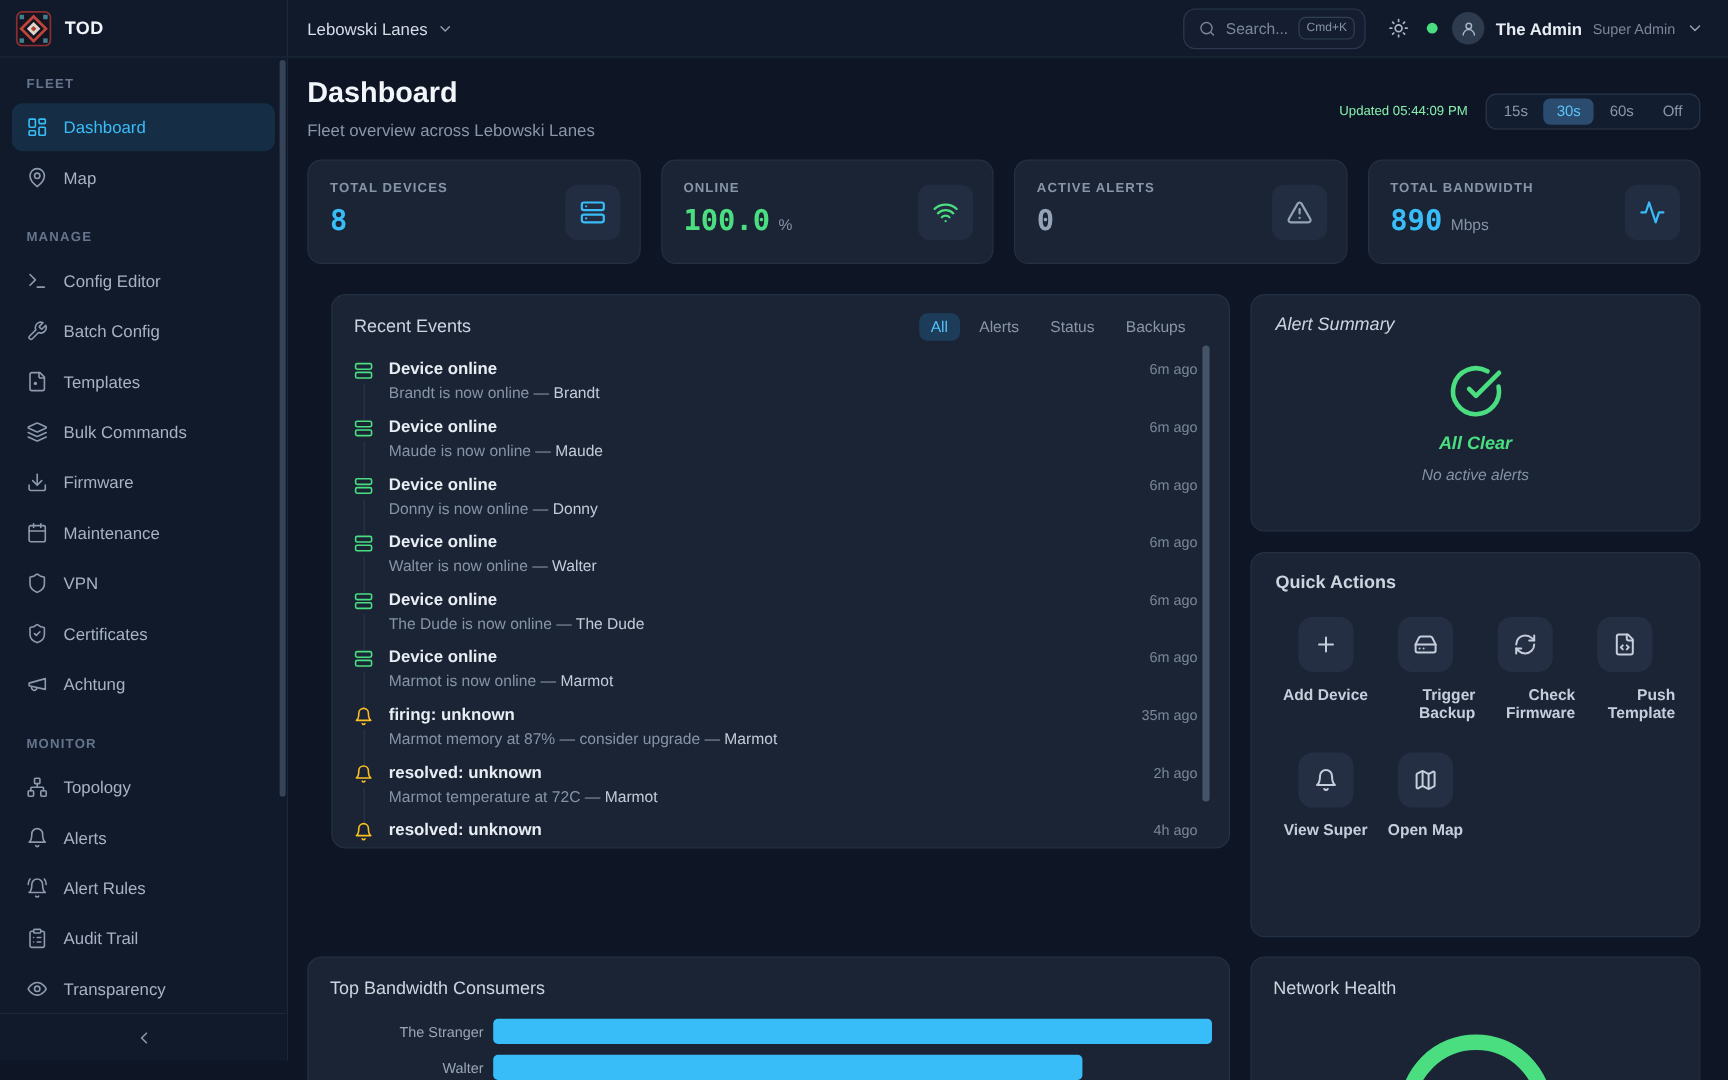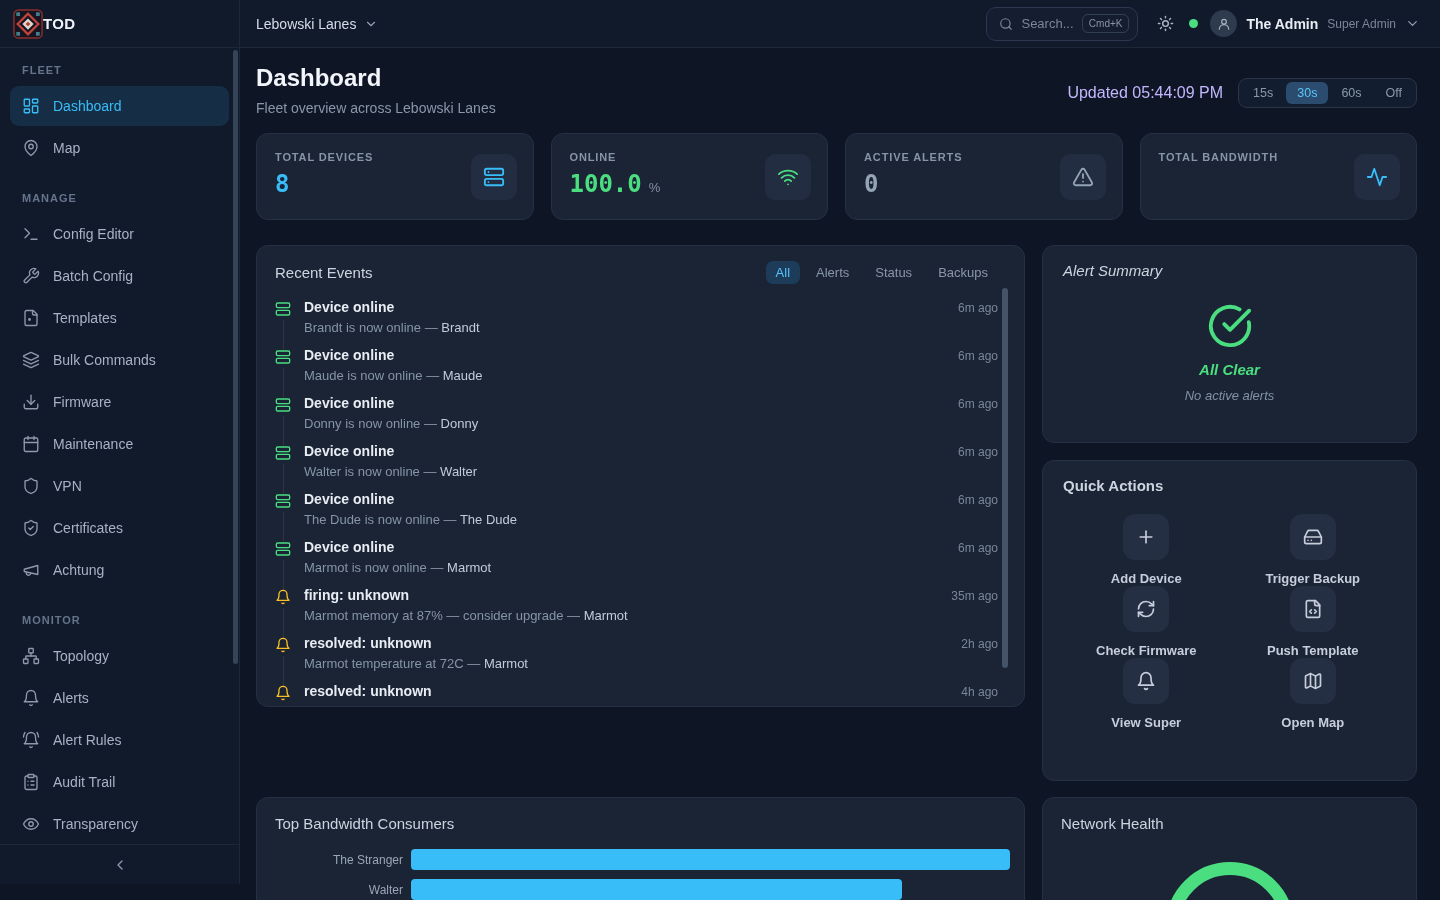--- a/index.html
+++ b/index.html
@@ -12,21 +12,21 @@
   }
   :root{
     --bg:#0e1626; --side:#111a2b; --panel:#1a2434; --panel-br:#243043;
     --chip:#222d41; --txt:#e6ebf3; --sec:#8996a9; --mut:#65748c;
     --blue:#38bdf8; --green:#4ade80; --amber:#fbbf24; --line:#1c2737;
   }
   svg{display:block}
   
   .topbar{position:absolute;top:0;left:0;right:0;height:48px;background:var(--side);
     border-bottom:1px solid var(--line);display:flex;align-items:center;z-index:5;}
-  .brand{width:240px;height:100%;display:flex;align-items:center;padding-left:13px;
+  .brand{width:240px;height:100%;display:flex;align-items:center;gap:11px;padding-left:13px;
     border-right:1px solid var(--line);flex:none;}
   .brand-name{font-size:15px;font-weight:700;letter-spacing:.02em;color:#f1f5fa;}
   .org{display:flex;align-items:center;gap:8px;margin-left:16px;font-size:14px;color:#d6dde8;cursor:pointer;}
   .org svg{color:#93a0b3;}
   .top-spacer{flex:1;}
   .search{display:flex;align-items:center;gap:8px;width:152px;height:34px;border:1px solid #2b3850;
     border-radius:10px;background:#141e30;padding:0 8px 0 12px;color:#7a8699;}
   .search-ph{font-size:13px;color:#7a8699;flex:1;}
   .kbd{font-size:10px;color:#8794a6;border:1px solid #324056;border-radius:6px;padding:3px 6px;white-space:nowrap;}
   .theme{margin-left:19px;color:#aab4c4;cursor:pointer;}
@@ -48,21 +48,21 @@
   .nav-item.active svg{color:var(--blue);}
   .side-scroll{position:absolute;right:1px;top:2px;width:5px;height:614px;border-radius:3px;background:#36445a;}
   .collapse{position:absolute;bottom:0;left:0;right:0;height:40px;border-top:1px solid var(--line);
     display:flex;align-items:center;justify-content:center;color:#8b98aa;cursor:pointer;background:var(--side);}
   
   .main{position:absolute;left:240px;top:48px;right:0;bottom:0;padding:16px 23px 0 16px;overflow:hidden;}
   .head{display:flex;justify-content:space-between;}
   .h-title{font-size:24px;font-weight:700;color:#f2f5f9;}
   .h-sub{margin-top:8px;font-size:14px;color:var(--sec);}
   .h-right{display:flex;align-items:center;gap:15px;margin-top:14px;align-self:flex-start;}
-  .updated{font-size:16px;color:#c4b5fd;padding-left:44px;}
+  .updated{font-size:11px;color:#86efac;padding-left:44px;}
   .seg{display:flex;gap:2px;border:1px solid #2a3648;background:#121d30;border-radius:9px;padding:3px;}
   .seg button{border:0;background:transparent;font-family:inherit;font-size:12.5px;color:#8b98aa;
     padding:4px 11px;border-radius:6px;cursor:pointer;}
   .seg button.active{background:#2b4c6e;color:#5ac6fa;}
   
   .stats{display:grid;grid-template-columns:repeat(4,1fr);gap:17px;margin-top:17px;}
   .card{position:relative;height:87px;background:var(--panel);border:1px solid var(--panel-br);
     border-radius:12px;padding:17px 18px;}
   .card-label{font-size:11px;font-weight:600;letter-spacing:.08em;color:#8795a9;}
   .card-val{margin-top:7px;display:flex;align-items:baseline;gap:7px;}
@@ -70,21 +70,21 @@
   .unit{font-size:13px;color:#8593a7;}
   .chipbox{position:absolute;right:16px;top:50%;transform:translateY(-50%);width:46px;height:46px;
     border-radius:10px;background:var(--chip);display:flex;align-items:center;justify-content:center;}
   .c-blue{color:var(--blue);} .c-green{color:var(--green);} .c-gray{color:#94a3b8;}
   
   .main-grid{display:grid;grid-template-columns:1fr 375px;column-gap:17px;row-gap:16px;
     align-items:start;margin-top:25px;}
   .panel{background:var(--panel);border:1px solid var(--panel-br);border-radius:12px;}
   .p-title{font-size:15px;color:#ccd4df;}
   
-  .events{height:462px;padding:15px 26px 0 18px;position:relative;overflow:hidden;}
+  .events{height:462px;padding:15px 26px 0 18px;position:relative;overflow:hidden;margin-left:20px;}
   .ev-head{display:flex;justify-content:space-between;align-items:center;}
   .tabs{display:flex;gap:6px;align-items:flex-end;}
   .tab{font-size:13px;color:#8996a9;padding:4px 10px;border-radius:7px;cursor:pointer;}
   .tab.active{background:#1d3c5a;color:#55c3f8;}
   .ev-list{margin-top:14px;}
   .ev-row{display:flex;gap:13px;height:48px;position:relative;}
   .ev-rail{width:16px;flex:none;position:relative;display:flex;justify-content:center;}
   .ev-rail::after{content:'';position:absolute;left:50%;top:22px;bottom:-4px;width:1px;background:#2a3547;}
   .ev-row:last-child .ev-rail::after{display:none;}
   .ev-rail svg{position:relative;z-index:1;margin-top:3px;}
@@ -95,21 +95,21 @@
   .ev-dev{color:#c2cbd8;}
   .ev-time{flex:none;font-size:12px;color:#7a8799;padding-top:3px;}
   .ev-scroll{position:absolute;right:16px;top:42px;width:6px;height:380px;border-radius:3px;background:#455368;}
   
   .stack{display:flex;flex-direction:column;gap:17px;}
   .alert-summary{height:198px;padding:16px 20px;display:flex;flex-direction:column;font-style:italic;}
   .as-center{flex:1;display:flex;flex-direction:column;align-items:center;justify-content:center;gap:0;}
   .as-status{margin-top:12px;font-size:15px;font-weight:600;color:var(--green);}
   .as-detail{margin-top:10px;font-size:13px;color:#8492a6;}
   .quick{height:321px;padding:16px 20px;font-weight:bold;}
-  .qa-grid{display:grid;grid-template-columns:1fr 1fr;margin-top:20px;justify-items:center;text-align:right;}
+  .qa-grid{display:grid;grid-template-columns:1fr 1fr 1fr 1fr;row-gap:26px;margin-top:20px;justify-items:center;text-align:right;}
   .qa{display:flex;flex-direction:column;align-items:center;cursor:pointer;}
   .qa-chip{width:46px;height:46px;border-radius:12px;background:#242f43;display:flex;
     align-items:center;justify-content:center;color:#c6cedb;}
   .qa-label{margin-top:11px;font-size:13px;color:#c6cedb;}
   
   .bandwidth{height:280px;padding:17px 14px 0 18px;}
   .bw-rows{margin-top:17px;}
   .bw-row{display:flex;align-items:center;gap:8px;margin-bottom:9px;}
   .bw-label{width:128px;flex:none;text-align:right;font-size:12px;color:#9aa6b6;}
   .bw-track{flex:1;}
@@ -377,20 +377,24 @@
       <div class="chipbox c-gray">
         <svg width="22" height="22" viewBox="0 0 24 24" fill="none" stroke="currentColor" stroke-width="2" stroke-linecap="round" stroke-linejoin="round">
             <path d="m21.73 18-8-14a2 2 0 0 0-3.48 0l-8 14A2 2 0 0 0 4 21h16a2 2 0 0 0 1.73-3Z"></path>
             <path d="M12 9v4"></path>
             <path d="M12 17h.01"></path>
           </svg>
       </div>
     </div>
     <div class="card">
       <div class="card-label">TOTAL BANDWIDTH</div>
+      <div class="card-val">
+          <span class="val c-blue">890</span>
+          <span class="unit">Mbps</span>
+        </div>
       <div class="chipbox c-blue">
         <svg width="22" height="22" viewBox="0 0 24 24" fill="none" stroke="currentColor" stroke-width="2" stroke-linecap="round" stroke-linejoin="round">
             <path d="M22 12h-4l-3 9L9 3l-3 9H2"></path>
           </svg>
       </div>
     </div>
   </div>
 
   <div class="main-grid">
 

